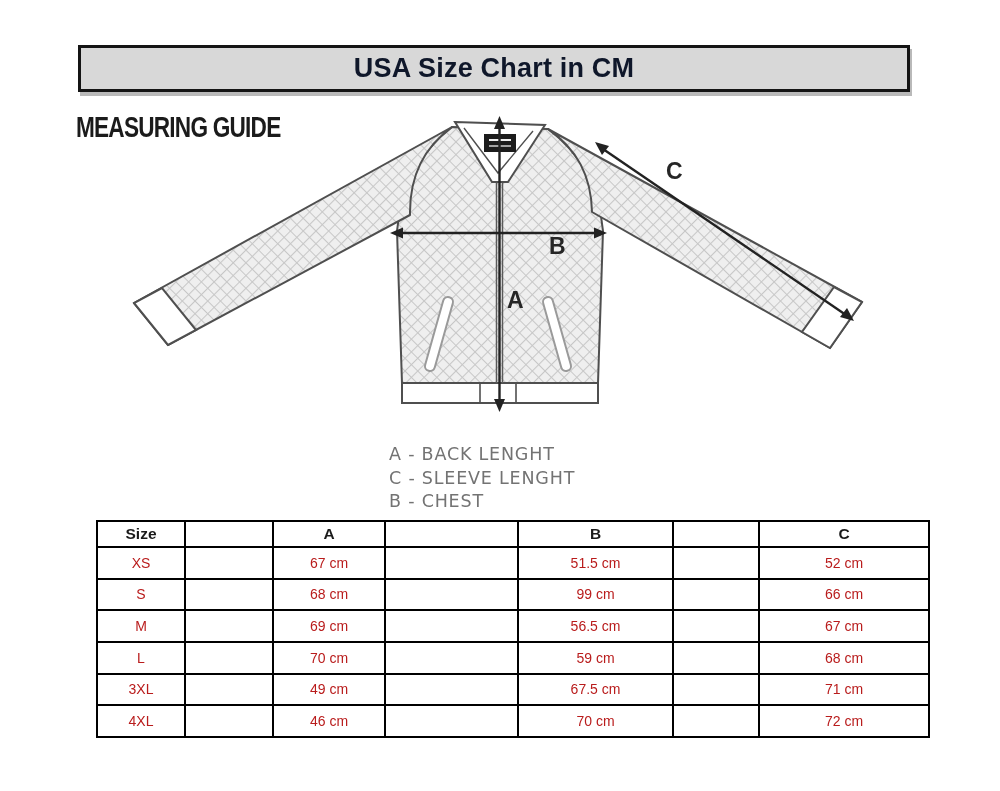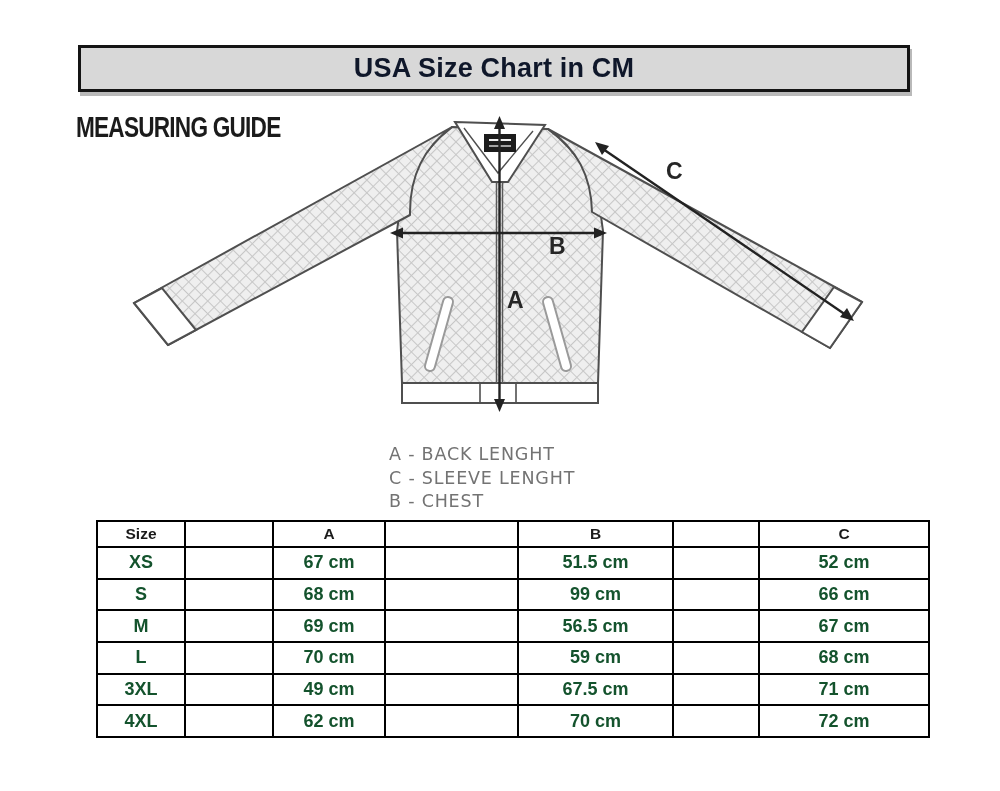--- a/index.html
+++ b/index.html
@@ -33,21 +33,21 @@
     position:absolute;left:76px;top:520px;width:832px;height:218px;
     border-collapse:collapse;table-layout:fixed;
     font-family:"Liberation Sans",sans-serif;
     margin-left:20px;
   }
   table.size-table th,table.size-table td{
     border:2px solid #000;text-align:center;vertical-align:middle;
     padding:0;overflow:hidden;white-space:nowrap;
   }
   table.size-table th{font-size:15.5px;font-weight:bold;height:24px;}
-  table.size-table td{font-size:18px;font-weight:700;height:22px;color:#14532d;}
+  table.size-table td{font-size:14px;font-weight:400;height:22px;color:#b91c1c;}
 </style>
 </head>
 <body>
 
 <div class="title-box">
   <h1>USA Size Chart in CM</h1>
 </div>
 
 <h2 class="measuring-guide">MEASURING GUIDE</h2>
 
@@ -186,20 +186,20 @@
         <td></td>
         <td>49 cm</td>
         <td></td>
         <td>67.5 cm</td>
         <td></td>
         <td>71 cm</td>
       </tr>
       <tr>
         <td>4XL</td>
         <td></td>
-        <td>62 cm</td>
+        <td>46 cm</td>
         <td></td>
         <td>70 cm</td>
         <td></td>
         <td>72 cm</td>
       </tr>
     </tbody>
 </table>
 
 </body></html>

